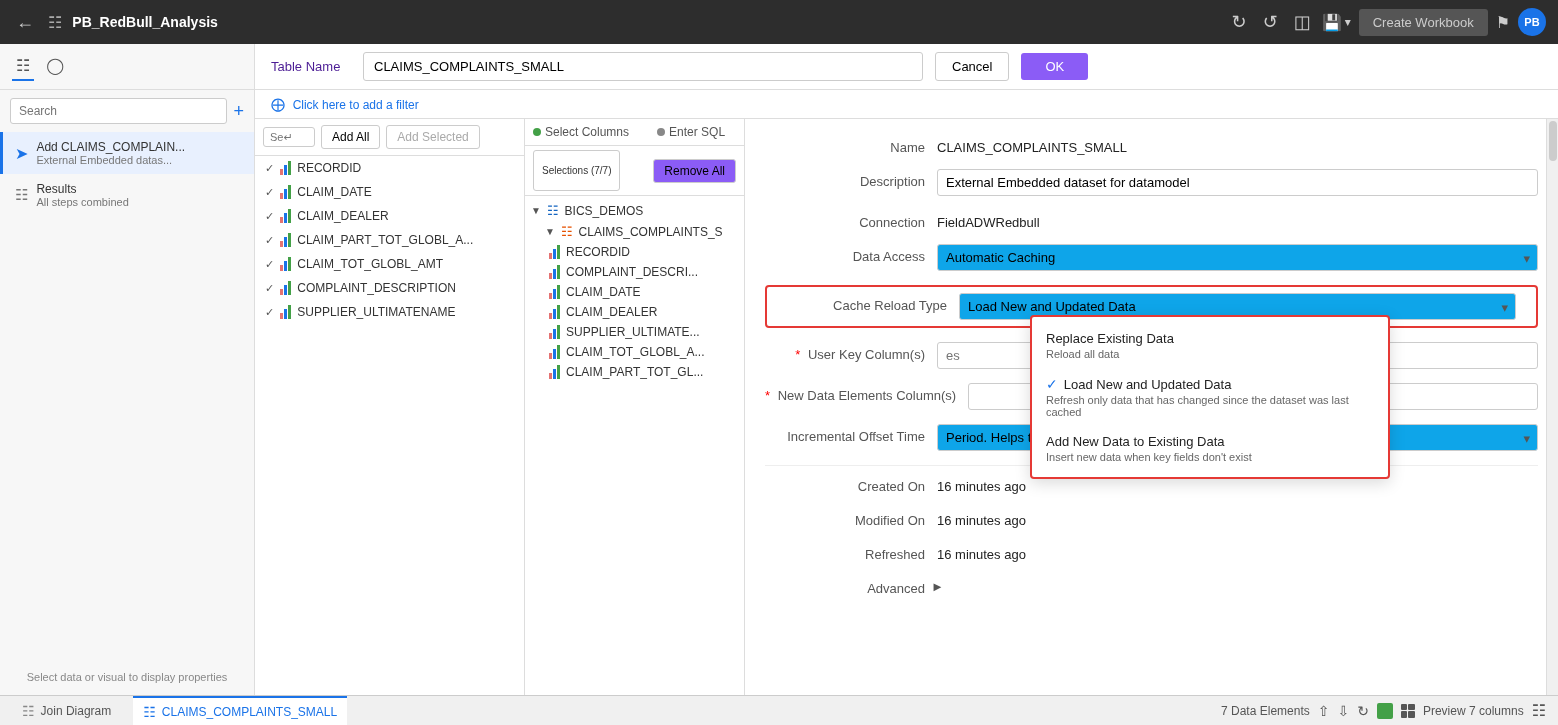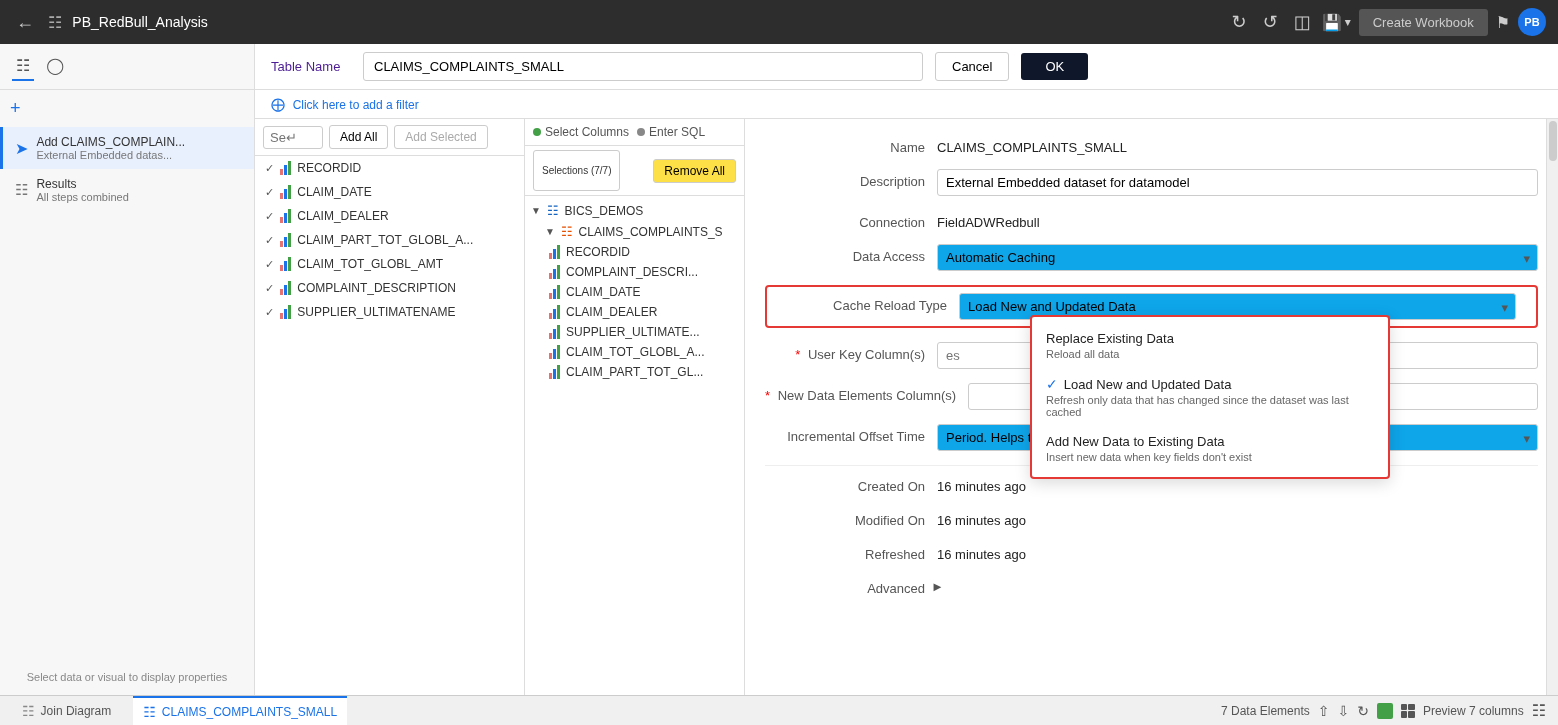--- a/index.html
+++ b/index.html
@@ -10,21 +10,21 @@
       height: 44px;
       background: #2d2d2d;
       display: flex;
       align-items: center;
       padding: 0 12px;
       gap: 10px;
       color: #fff;
     }
     .topbar-back { color: #aaa; font-size: 16px; cursor: pointer; }
     .topbar-icon { color: #aaa; font-size: 16px; }
-    .topbar-title { color: #fff; font-size: 14px; font-weight: 400; flex: 1; }
+    .topbar-title { color: #fff; font-size: 14px; font-weight: 700; flex: 1; }
     .topbar-actions { display: flex; align-items: center; gap: 8px; }
     .topbar-btn { background: none; border: none; color: #ccc; font-size: 18px; cursor: pointer; padding: 4px; }
     .topbar-save { background: none; border: none; color: #ccc; font-size: 16px; cursor: pointer; display: flex; align-items: center; gap: 2px; }
     .create-workbook-btn {
       background: #555;
       color: #ccc;
       border: none;
       padding: 6px 14px;
       border-radius: 3px;
       font-size: 13px;
@@ -117,21 +117,21 @@
       font-size: 13px;
     }
     .cancel-btn {
       padding: 6px 16px;
       border: 1px solid #ccc; border-radius: 3px;
       background: #fff; cursor: pointer; font-size: 13px;
     }
     .ok-btn {
       padding: 6px 24px;
       border: none; border-radius: 3px;
-      background: #0f172a; color: #fff; cursor: pointer; font-size: 13px;
+      background: #8b5cf6; color: #fff; cursor: pointer; font-size: 13px;
     }
 
     
     .filter-bar {
       padding: 6px 16px;
       border-bottom: 1px solid #ddd;
       background: #fff;
     }
     .filter-link { color: #1a73e8; font-size: 12px; cursor: pointer; text-decoration: none; }
     .filter-plus { color: #1a73e8; font-size: 14px; margin-right: 4px; }
@@ -149,22 +149,22 @@
       border-right: 1px solid #ddd;
       display: flex;
       flex-direction: column;
     }
     .col-panel-header {
       display: flex; align-items: center; gap: 6px;
       padding: 6px 8px;
       border-bottom: 1px solid #ddd;
     }
     .search-small {
-      width: 60px; padding: 3px 6px;
-      border: 1px solid #ccc; border-radius: 3px; font-size: 13px;
+      width: 52px; padding: 3px 6px;
+      border: 1px solid #ccc; border-radius: 3px; font-size: 11px;
     }
     .add-all-btn, .add-selected-btn {
       padding: 4px 10px;
       border: 1px solid #ccc; border-radius: 3px;
       background: #fff; cursor: pointer; font-size: 12px;
     }
     .add-selected-btn.disabled { color: #aaa; cursor: default; }
     .col-list { flex: 1; overflow-y: auto; }
     .col-item {
       display: flex; align-items: center; gap: 6px;
@@ -179,41 +179,41 @@
 
     
     .tree-panel {
       width: 220px;
       border-right: 1px solid #ddd;
       display: flex;
       flex-direction: column;
     }
     .tree-tabs {
       display: flex; align-items: center;
-      padding: 6px 8px; gap: 8px;
+      padding: 6px 8px; gap: 28px;
       border-bottom: 1px solid #ddd;
     }
     .tree-tab {
       font-size: 12px; cursor: pointer; color: #555;
       display: flex; align-items: center; gap: 4px;
     }
     .tree-tab .dot { width: 8px; height: 8px; border-radius: 50%; display: inline-block; }
     .tree-tab .dot.green { background: #43a047; }
     .tree-tab .dot.gray { background: #888; }
     .selections-badge {
       background: #fff;
       border: 1px solid #ccc;
       border-radius: 3px;
       padding: 14px 8px;
       font-size: 10px;
     }
     .remove-all-btn {
       padding: 4px 10px;
       border: 1px solid #ccc; border-radius: 3px;
-      background: #fde047; cursor: pointer; font-size: 12px;
+      background: #8b5cf6; cursor: pointer; font-size: 12px;
       margin-left: auto;
     }
     .tree-content { flex: 1; overflow-y: auto; padding: 4px 0; }
     .tree-group-item {
       display: flex; align-items: center; gap: 6px;
       padding: 3px 6px; font-size: 12px; cursor: pointer;
     }
     .tree-arrow { font-size: 10px; color: #555; }
     .tree-col-item {
       display: flex; align-items: center; gap: 6px;
@@ -369,20 +369,21 @@
 </div>
 
 <div class="main-layout">
 
   <div class="sidebar">
     <div class="sidebar-icons">
       <button class="sidebar-icon-btn active">☷</button>
       <button class="sidebar-icon-btn">◯</button>
     </div>
     <div class="search-row">
+      <input class="search-input" type="text" placeholder="Search" style="">
       <button class="add-btn">+</button>
     </div>
 
     <div class="sidebar-item active">
       <span style="color:#1a73e8; font-size:16px;">➤</span>
       <div>
         <div class="sidebar-item-text">Add CLAIMS_COMPLAIN...</div>
         <div class="sidebar-item-sub">External Embedded datas...</div>
       </div>
     </div>

